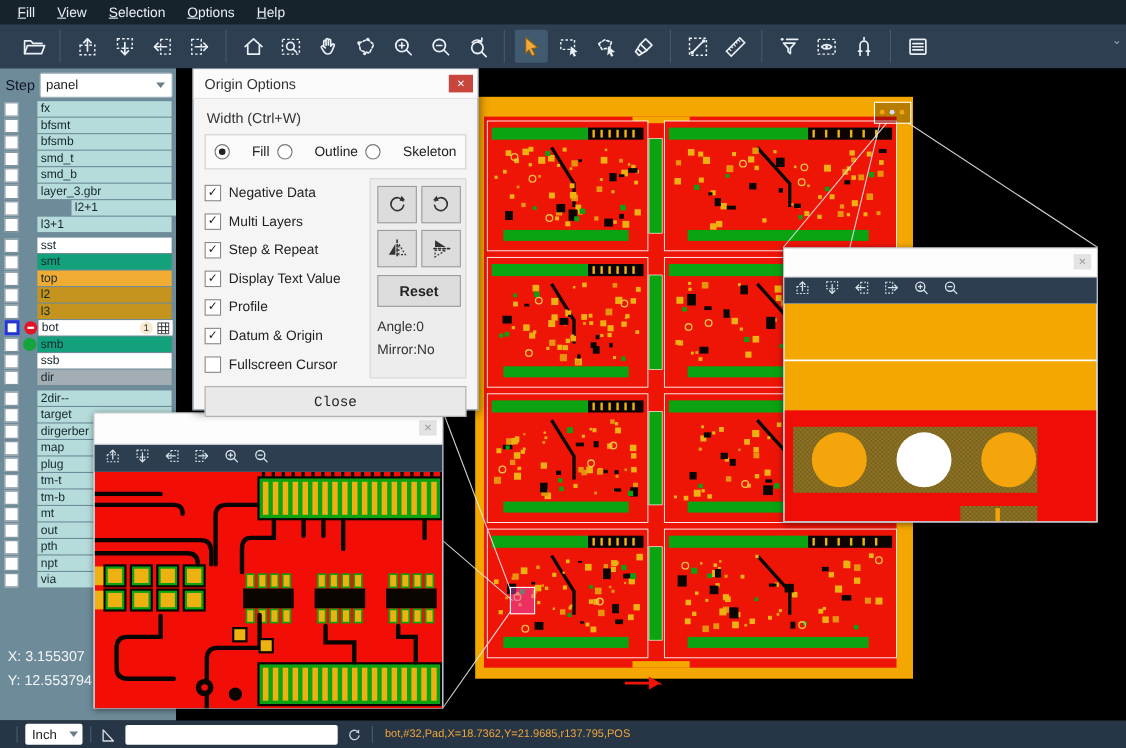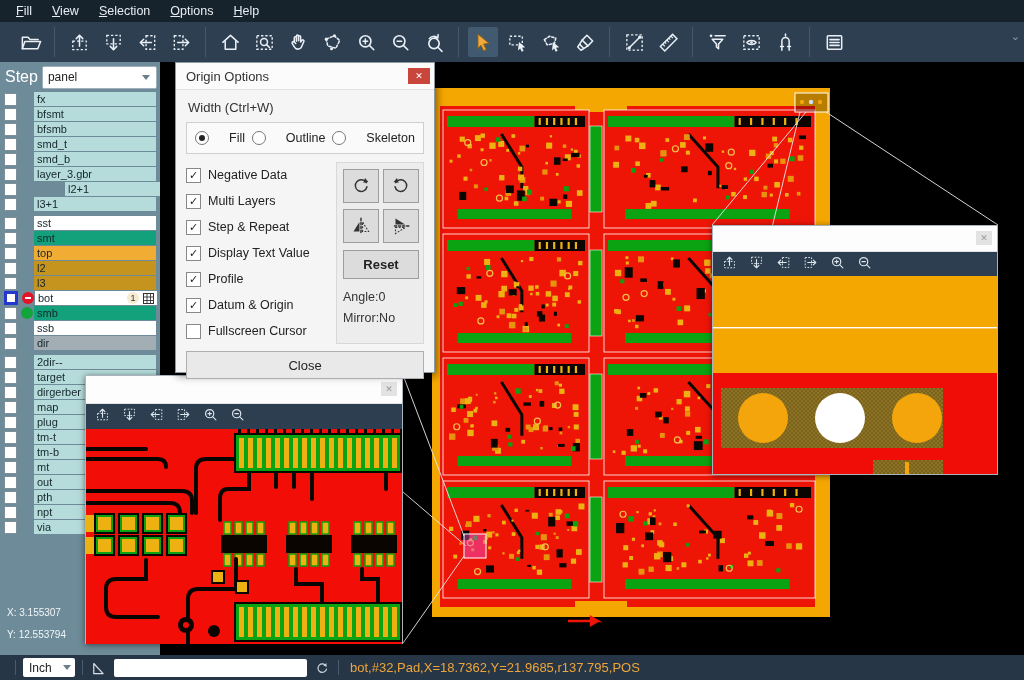--- a/index.html
+++ b/index.html
@@ -15,40 +15,40 @@
            display:flex;align-items:center;padding-left:6px;box-sizing:border-box;z-index:6;}
   .tgroup{display:flex;align-items:center;padding:0 7px;border-right:1px solid #46596b;height:30px;}
   .tgroup:last-child{border-right:none;}
   .tbtn{width:30px;height:30px;display:flex;align-items:center;justify-content:center;border-radius:2px;margin:0 2px;}
   .tbtn svg{width:23px;height:23px;}
   .tbtn.active{background:#415a70;outline:1px solid #5b7astroke;}
   .overflow{position:absolute;right:4px;top:30px;color:#8fa0b0;font-size:11px;z-index:6;}
   
   .sidebar{position:absolute;left:0;top:62px;width:160px;height:593px;background:#6e8b99;z-index:1;}
   .steprow{display:flex;align-items:center;height:30px;padding:0 3px;}
-  .steplabel{color:#ffffff;font-size:16px;margin:0 4px 0 2px;}
+  .steplabel{color:#0f172a;font-size:13px;margin:0 4px 0 2px;}
   .stepselect{flex:1;height:21px;background:#fff;border:1px solid #9fb0ba;border-radius:2px;
               display:flex;align-items:center;font-size:12px;color:#222;padding-left:5px;position:relative;}
   .chev{width:0;height:0;border-left:4px solid transparent;border-right:4px solid transparent;
         border-top:5px solid #6a7d89;position:absolute;right:6px;top:8px;}
   .lgroup{margin-bottom:5px;}
   .lrow{display:flex;align-items:center;height:14px;margin-bottom:1px;}
   .chk{width:11px;height:11px;background:#fff;border:1px solid #7e8f99;margin-left:4px;flex:none;}
   .chk.sel{border:3px solid #2438cf;width:8px;height:8px;}
   .ind{width:15px;height:13px;flex:none;margin-left:2px;display:flex;align-items:center;justify-content:center;}
   .dot{width:12px;height:12px;border-radius:50%;}
   .dot.red{background:#e41428;position:relative;}
   .dot.red::after{content:"";position:absolute;left:3px;top:5px;width:6px;height:2px;background:#fff;}
   .dot.green{background:#12a53c;}
   .lname{width:122px;height:14px;font-size:11px;color:#15262d;padding-left:3px;box-sizing:border-box;
          display:flex;align-items:center;line-height:14px;}
   .badge{margin-left:auto;width:12px;height:12px;border-radius:50%;background:#f6ebd0;color:#333;
          font-size:9px;display:flex;align-items:center;justify-content:center;}
   .gridicon{margin:0 3px 0 4px;display:flex;}
-  .coordbox{position:absolute;left:7px;top:540px;color:#f2f6f8;font-size:10px;line-height:22px;}
+  .coordbox{position:absolute;left:7px;top:524px;color:#f2f6f8;font-size:13px;line-height:22px;}
   
   #canvas{position:absolute;left:160px;top:62px;z-index:0;}
   
   .zwin{position:absolute;z-index:3;border:1px solid #aab4bc;box-shadow:0 1px 6px rgba(0,0,0,.5);
         background:#fff;box-sizing:border-box;}
   .ztitle{height:27px;background:#fdfdfd;border-bottom:1px solid #e3e3e3;position:relative;}
   .zclose{position:absolute;right:5px;top:6px;width:16px;height:14px;background:#e3e3e3;
           color:#9a9a9a;font-size:9px;display:flex;align-items:center;justify-content:center;}
   .ztools{height:25px;background:#2c3e50;display:flex;align-items:center;padding-left:8px;gap:10px;}
   .ztools svg{width:17px;height:17px;}
@@ -74,30 +74,30 @@
       color:#222;display:flex;align-items:center;justify-content:center;line-height:11px;}
   .rpanel{width:88px;background:#ededed;border:1px solid #d8d8d8;padding:6px;box-sizing:border-box;height:182px;}
   .tgrid{display:grid;grid-template-columns:34px 34px;gap:6px;}
   .tool{width:34px;height:32px;background:#dcdcdc;border:1px solid #9d9d9d;display:flex;
         align-items:center;justify-content:center;}
   .tool svg{width:22px;height:22px;}
   .resetbtn{margin-top:7px;width:100%;height:27px;background:#dcdcdc;border:1px solid #9d9d9d;
             font-size:13px;color:#222;display:flex;align-items:center;justify-content:center;font-weight:bold;}
   .dinfo{font-size:12.5px;color:#333;margin-top:8px;line-height:21px;}
   .closebtn{margin:7px 10px 0 10px;height:26px;background:#e9e9e9;border:1px solid #aeaeae;
-            font-size:13px;color:#222;display:flex;align-items:center;justify-content:center;}
+            font-size:13px;color:#222;display:flex;align-items:center;justify-content:center;font-family:Liberation Mono, monospace;}
   
   .statusbar{position:absolute;left:0;top:655px;width:1024px;height:25px;background:#273646;
              display:flex;align-items:center;z-index:6;padding-left:8px;box-sizing:border-box;}
   .sep{width:1px;height:15px;background:#4a5b6d;margin:0 7px;}
   .unitsel{width:52px;height:19px;background:#fff;border-radius:2px;display:flex;align-items:center;
            font-size:12px;color:#222;padding-left:6px;position:relative;box-sizing:border-box;}
   .unitsel .chev{right:4px;top:7px;}
   .sinput{width:185px;height:18px;border:none;border-radius:2px;background:#fff;margin:0 6px;font-size:12px;padding:0 4px;}
-  .stext{color:#eda53a;font-size:13px;margin-left:4px;white-space:nowrap;}
+  .stext{color:#eda53a;font-size:10px;margin-left:4px;white-space:nowrap;}
   .sicon svg{width:18px;height:18px;display:block;}
 </style>
 </head>
 <body>
 
 <div id="app">
 
   <div class="menubar" id="menubar">
       <div class="menu-item">Fill</div>
       <div class="menu-item">View</div>

